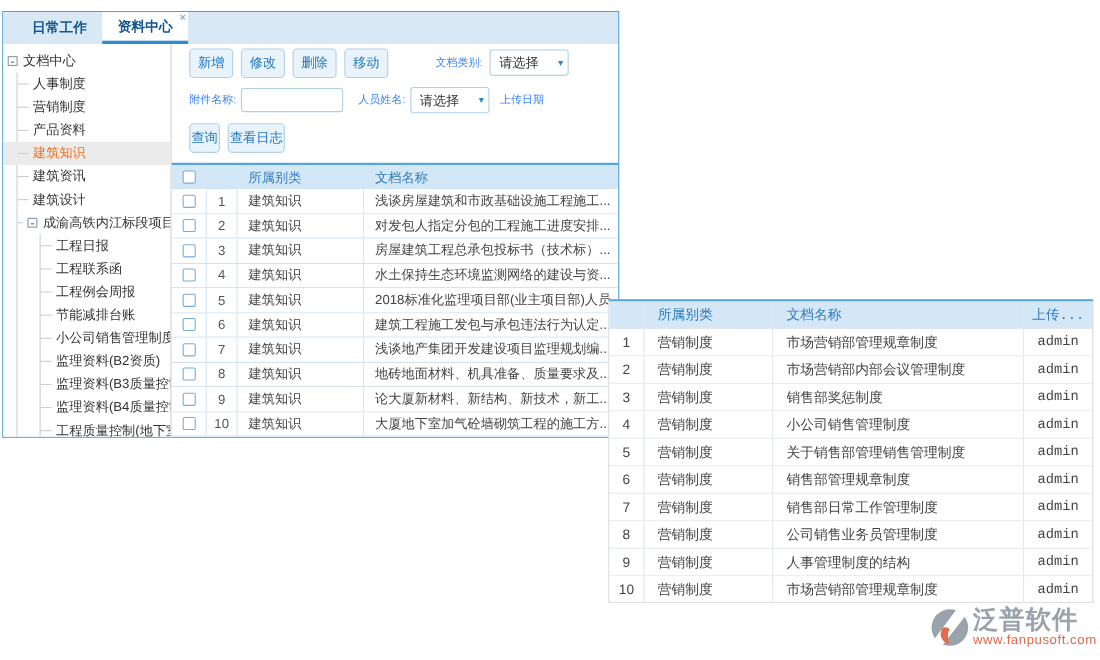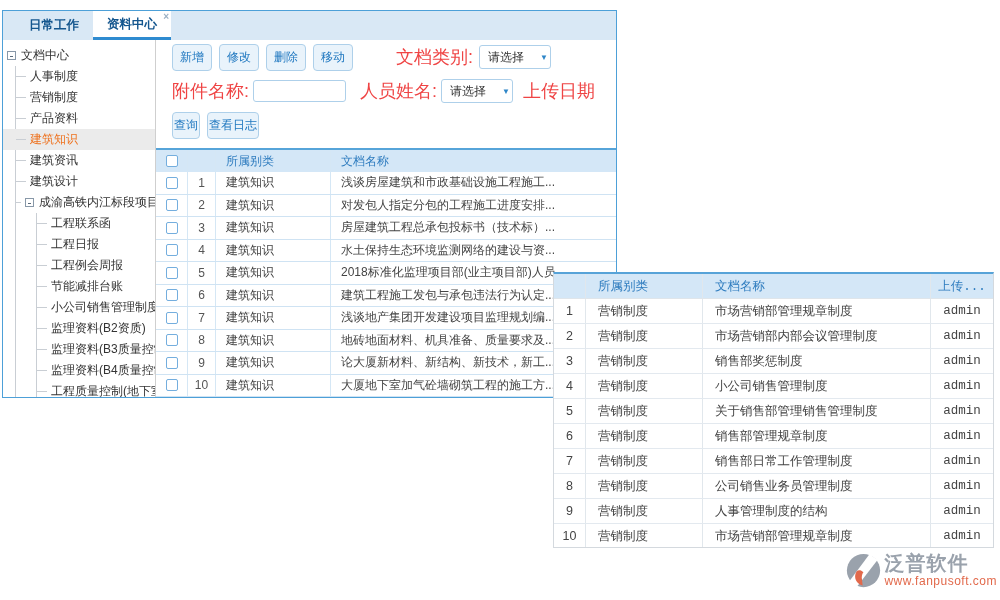--- a/index.html
+++ b/index.html
@@ -1,20 +1,20 @@
 <!DOCTYPE html>
 <html><head>
 <meta charset="utf-8">
 <style>
   * { box-sizing: border-box; margin: 0; padding: 0; }
   html,body { width:1000px; height:600px; background:#fff; font-family:"Liberation Sans", sans-serif; }
   .stage { position:relative; width:1000px; height:600px; background:#fff; overflow:hidden; }
 
   
-  .panel1 { position:absolute; left:2px; top:10px; width:615px; height:388px;
+  .panel1 { position:absolute; left:2px; top:10px; width:561px; height:388px;
             border:1px solid #4da0d8; background:#fff; display:flex; flex-direction:column; overflow:hidden; }
   .tabbar { height:29px; background:#d9e8f5; display:flex; align-items:stretch; padding-left:12px; flex-shrink:0; }
   .tab { position:relative; padding:0 14px; display:flex; align-items:center;
          font-size:12.5px; font-weight:bold; color:#14568e; cursor:pointer; }
   .tab.active { background:#fff; border-bottom:3px solid #2f8bd0; }
   .tab-close { position:absolute; top:1px; right:2px; font-size:10px; color:#9ab0c4; line-height:10px; }
 
   .p1-body { flex:1; display:flex; min-height:0; }
   .sidebar { width:153px; flex-shrink:0; border-right:1px solid #cfcfcf; overflow:hidden; padding:5px 0 0 4px; background:#fff; }
 
@@ -37,21 +37,21 @@
   .main { flex:1; min-width:0; overflow:hidden; display:flex; flex-direction:column; }
   .toolbar-row { display:flex; align-items:center; flex-shrink:0; padding-left:16px; white-space:nowrap; }
   .row1 { margin-top:5px; height:24px; }
   .row2 { margin-top:9px; height:26px; }
   .row3 { margin-top:9px; height:24px; }
   .btn-group { display:flex; }
   .btn { background:#e9f3fb; border:1px solid #aed0ea; color:#2078c0; font-size:12px;
          padding:4px 7px; border-radius:4px; margin-right:7px; cursor:pointer;
          font-family:"Liberation Sans", sans-serif; flex-shrink:0; }
   .btn.wide { padding:4px 1px; }
-  .f-label { font-size:18px; color:#ef4444; flex-shrink:0; }
+  .f-label { font-size:10px; color:#3b82f6; flex-shrink:0; }
   .sel { width:72px; height:24px; background:#fff; border:1px solid #aed0ea; border-radius:3px;
          display:flex; align-items:center; justify-content:space-between; padding:0 7px 0 8px;
          cursor:pointer; flex-shrink:0;gap:16px; }
   .sel .sel-val { font-size:12px; color:#333; }
   .sel .caret { font-size:8px; color:#2e86c8; }
   .text-input { width:93px; height:22px; border:1px solid #aed0ea; border-radius:3px; outline:none;
                 font-size:12px; padding:0 5px; flex-shrink:0; }
   .ml36 { margin-left:36px; } .ml14 { margin-left:14px; }
   .ml10 { margin-left:10px; } .ml6 { margin-left:6px; } .ml4 { margin-left:4px; }
 
@@ -82,21 +82,21 @@
             display:flex; align-items:center; justify-content:center; }
   .c2-cat { width:117px; padding-left:12px; border-right:1px solid #e1e7ec; align-self:stretch;
             display:flex; align-items:center; overflow:hidden; white-space:nowrap; }
   .c2-name { flex:1; padding-left:12px; border-right:1px solid #e1e7ec; align-self:stretch;
              display:flex; align-items:center; overflow:hidden; white-space:nowrap; min-width:0; }
   .c2-up { width:62px; align-self:stretch; display:flex; align-items:center; justify-content:center;font-family:Liberation Mono, monospace; }
 
   
   .logo { position:absolute; right:3px; top:551px; display:flex; align-items:flex-start; }
   .logo svg { margin-top:2px; margin-right:3px; }
-  .logo-name { font-size:20px; font-weight:bold; color:#9aa2ac; letter-spacing:1px; line-height:24px; }
+  .logo-name { font-size:23px; font-weight:bold; color:#9aa2ac; letter-spacing:1px; line-height:24px; }
   .logo-url { font-size:12px; color:#e2694b; letter-spacing:0.5px; line-height:13px; text-align:left; }
 </style>
 </head>
 <body>
 
 <div class="stage">
 
   <section class="panel1">
     <div class="tabbar">
       <div class="tab">
@@ -156,27 +156,27 @@
                 <li class="tree-li">
                   <div class="tree-row">
                     <span class="dash short"></span>
                     <span class="toggle"></span>
                     <span class="tree-label">成渝高铁内江标段项目</span>
                   </div>
                   <ul class="tree-ul sub">
                     <li class="tree-li">
                       <div class="tree-row">
                         <span class="dash"></span>
+                        <span class="tree-label">工程日报</span>
+                      </div>
+                    </li>
+                    <li class="tree-li">
+                      <div class="tree-row">
+                        <span class="dash"></span>
                         <span class="tree-label">工程联系函</span>
-                      </div>
-                    </li>
-                    <li class="tree-li">
-                      <div class="tree-row">
-                        <span class="dash"></span>
-                        <span class="tree-label">工程日报</span>
                       </div>
                     </li>
                     <li class="tree-li">
                       <div class="tree-row">
                         <span class="dash"></span>
                         <span class="tree-label">工程例会周报</span>
                       </div>
                     </li>
                     <li class="tree-li">
                       <div class="tree-row">

